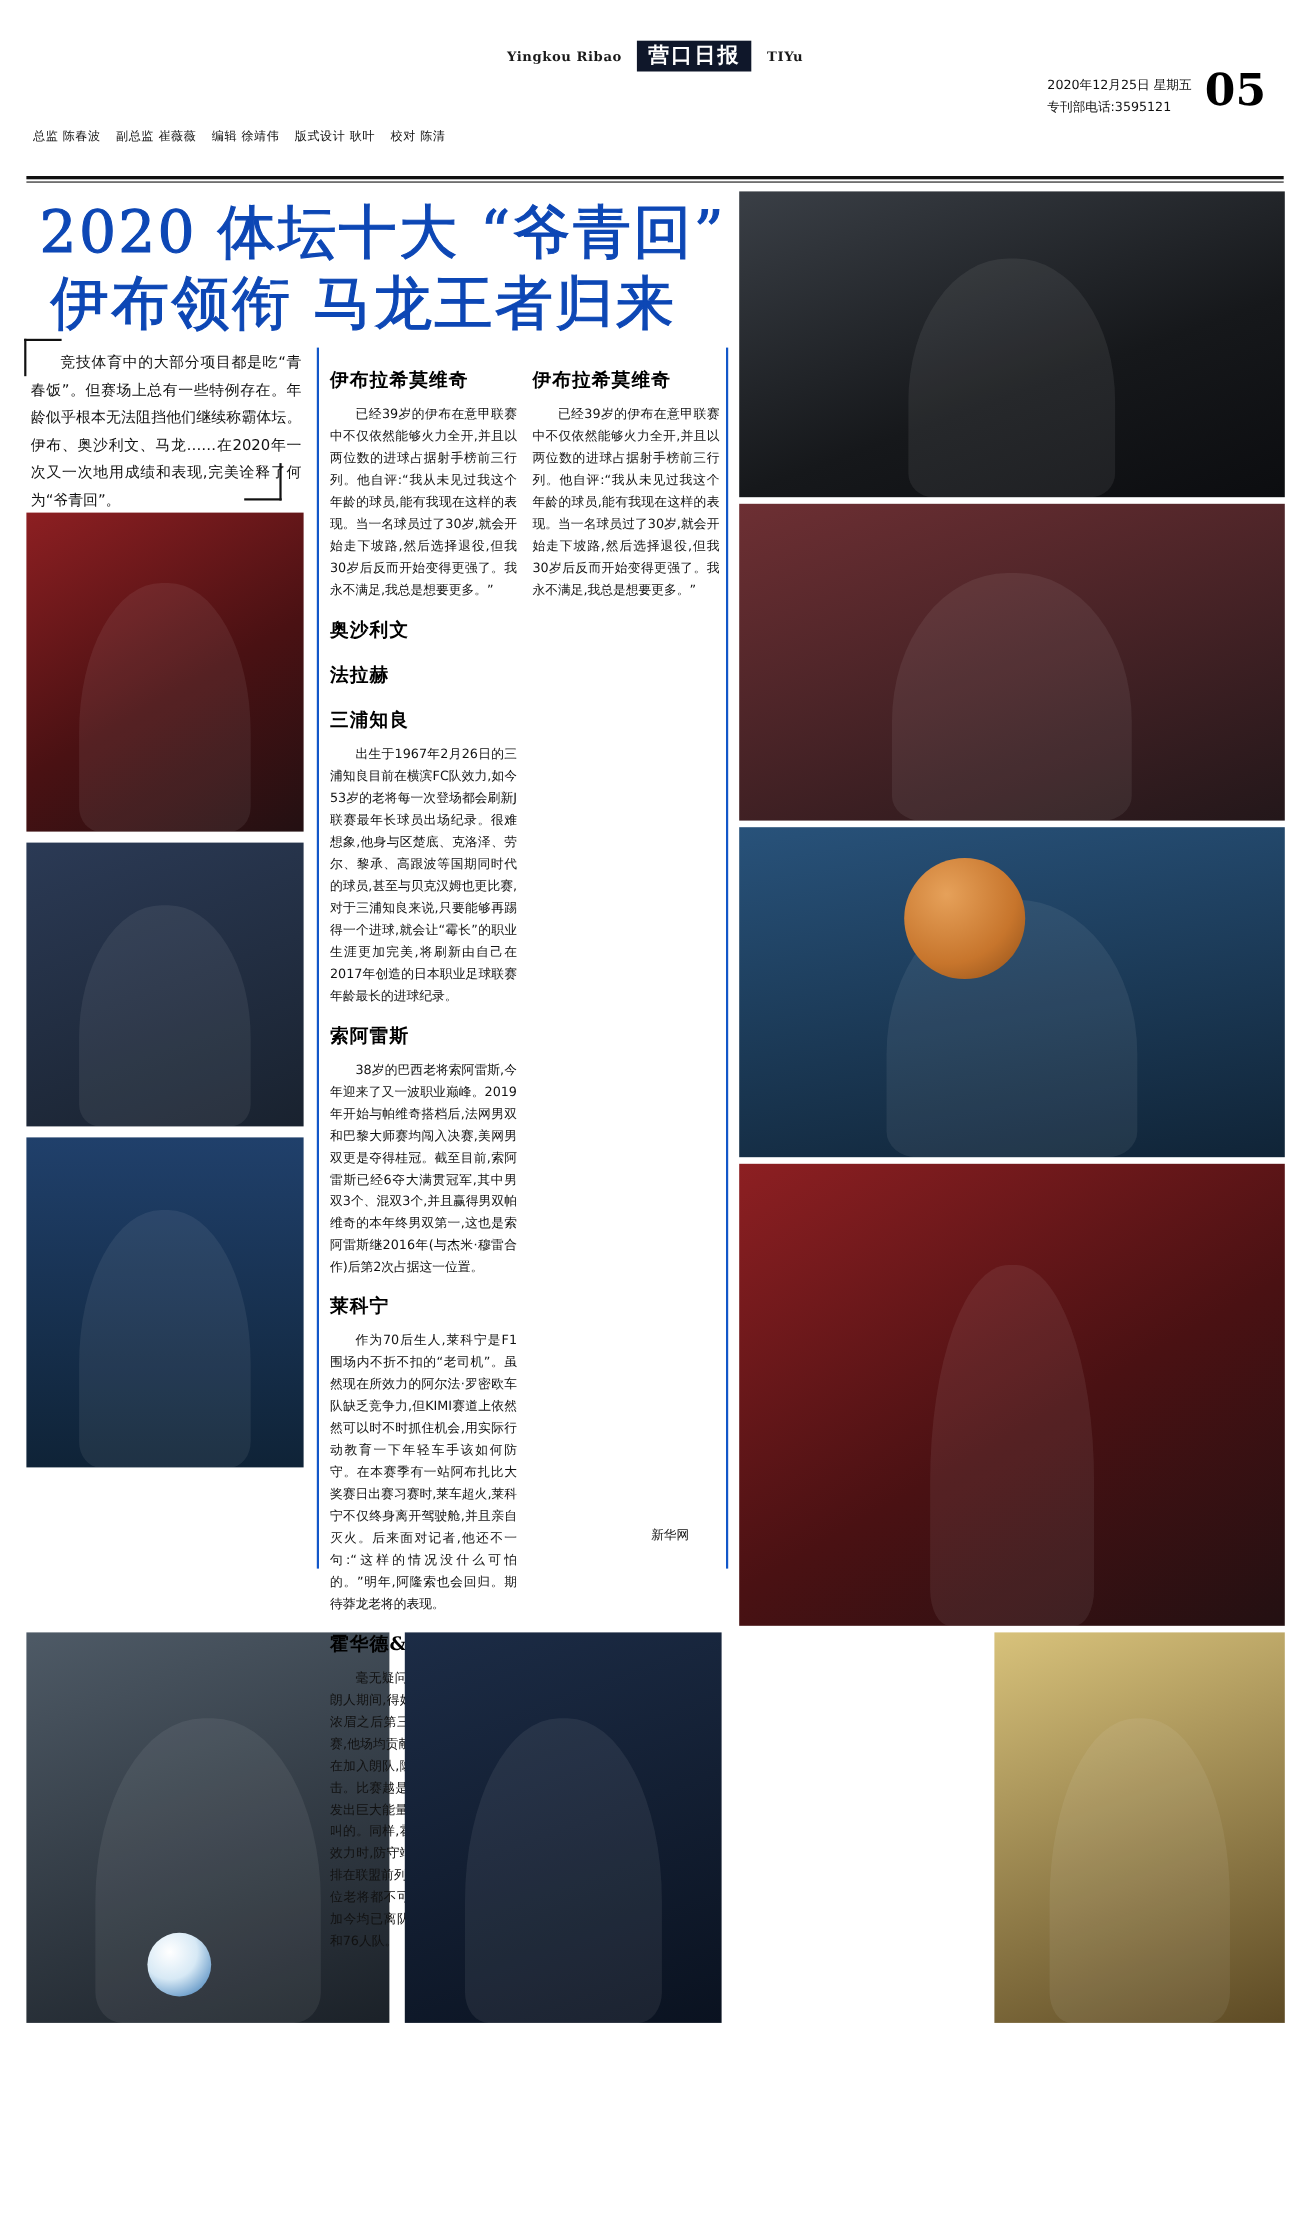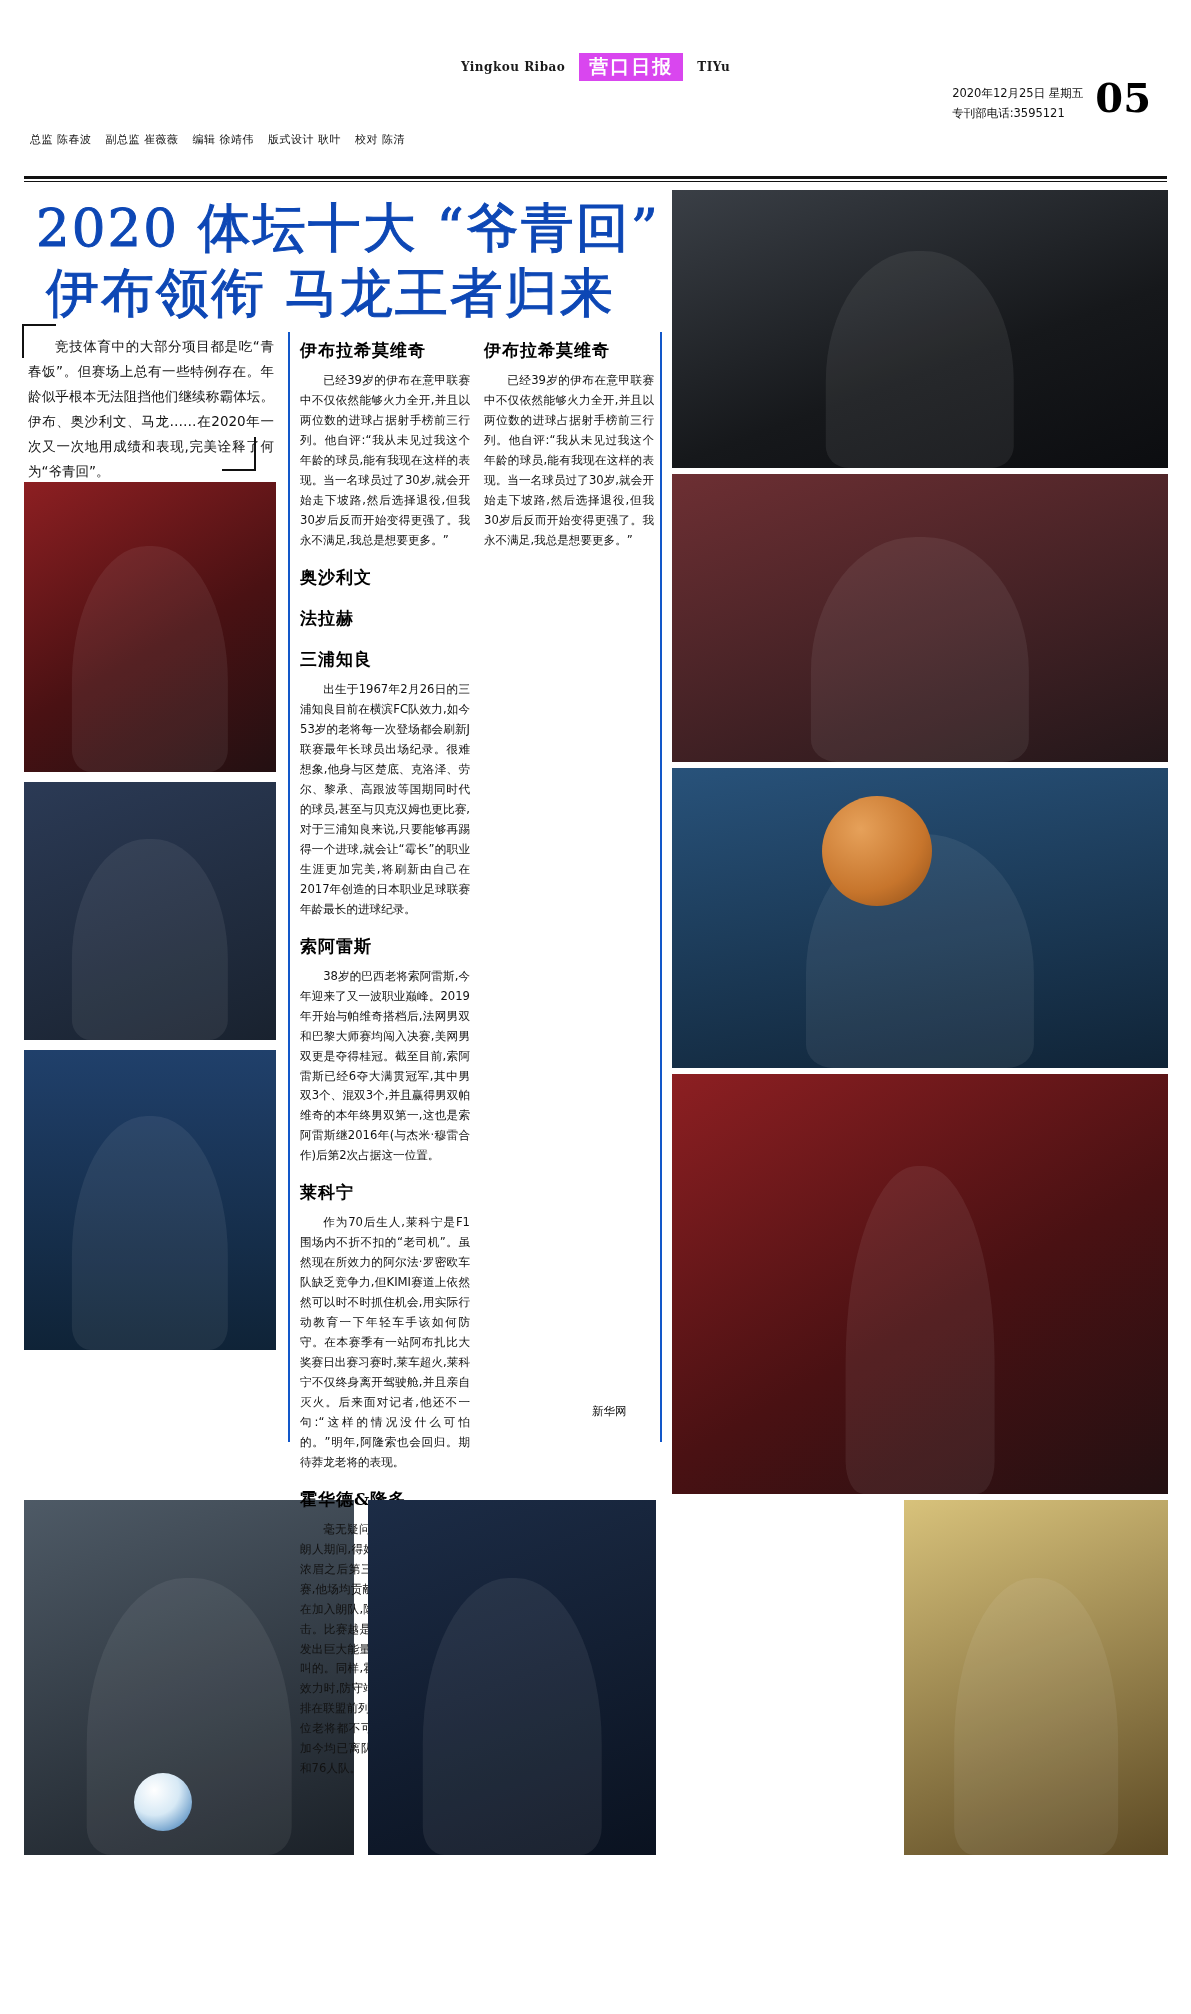--- a/index.html
+++ b/index.html
@@ -12,21 +12,20 @@
     color: #111;
     position: relative;
     overflow: hidden;
   }
 
   
   .masthead {
     position: relative;
     height: 160px;
     padding: 8px 40px 0 40px;
-    margin-top: 16px;
   }
   .masthead-center {
     position: absolute;
     left: 50%;
     transform: translateX(-50%);
     top: 34px;
     text-align: center;
     width: 420px;
   }
   .masthead-logorow {
@@ -37,21 +36,21 @@
     height: 34px;
   }
   .pinyin {
     font-family: "DejaVu Serif", "Liberation Serif", serif;
     font-size: 12px;
     font-weight: bold;
     letter-spacing: 0.5px;
     color: #1a1a1a;
   }
   .redlogo {
-    background: #d946ef;
+    background: #0f172a;
     color: #fff;
     font-family: "DejaVu Serif", "Liberation Serif", serif;
     font-weight: bold;
     font-size: 19px;
     padding: 4px 10px 5px 10px;
     letter-spacing: 2px;
     line-height: 1;
   }
   .sectiontitle {
     font-family: "DejaVu Serif", "Liberation Serif", serif;
@@ -169,21 +168,21 @@
   }
   .col1 { left: 300px; }
   .subhead {
     font-family: "DejaVu Serif", "Liberation Serif", serif;
     font-weight: bold;
     font-size: 17px;
     letter-spacing: 1px;
     margin: 12px 0 6px 0;
     color: #000;
   }
-  .subhead:first-child { margin-top: 4px; }
+  .subhead:first-child { margin-top: 16px; }
   .body-p { text-indent: 2em; margin: 0 0 6px 0; }
 
   .vline {
     position: absolute;
     width: 2px;
     background: #1257c9;
   }
 
   .sourceline {
     position: absolute;

